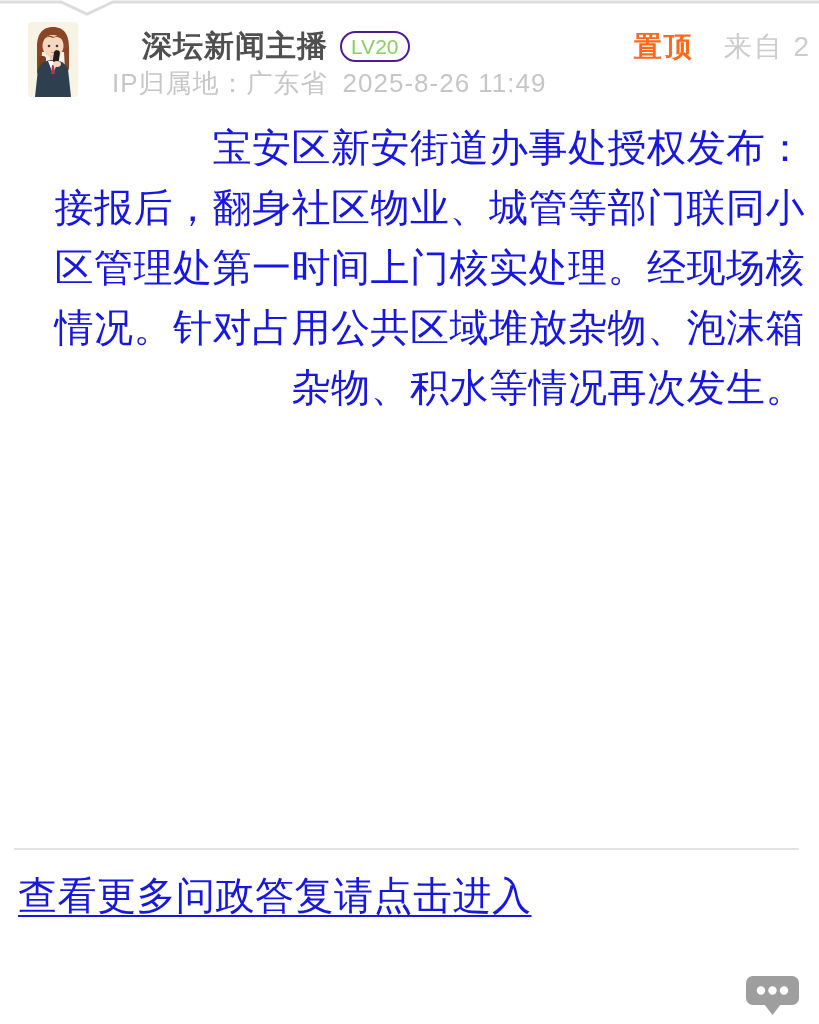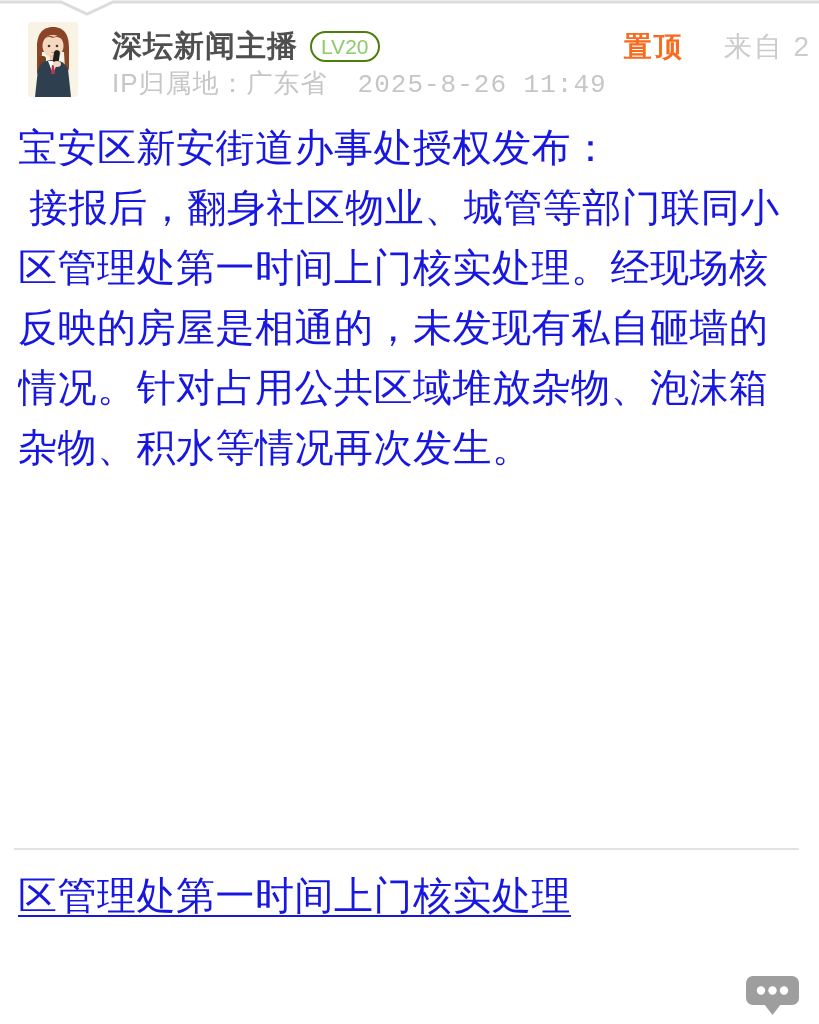--- a/index.html
+++ b/index.html
@@ -18,48 +18,48 @@
   
   .header { position: absolute; top: 20px; left: 28px; right: 6px; height: 82px; }
   .avatar {
     position: absolute; top: 2px; left: 0;
     width: 50px; height: 75px;
     border-radius: 4px; overflow: hidden;
     background: #f8f3e4;
   }
   .name-row { position: absolute; left: 84px; top: 6px; display: flex; align-items: center; gap: 12px; }
   .username {
-    font-size: 30px; font-weight: 700; color: #4f4f4f; letter-spacing: 1px;
+    font-size: 30px; font-weight: 700; color: #4f4f4f; letter-spacing: 1px; margin-left: 30px;
   }
   .level-badge {
     display: inline-block;
-    border: 2px solid #4d7c0f; color: #8bcc66;
+    border: 2px solid #4c1d95; color: #8bcc66;
     border-radius: 16px; padding: 0 9px;
     font-size: 21px; line-height: 27px; font-weight: 400; text-align: right;
   }
   .meta-row {
     position: absolute; left: 84px; top: 46px;
     font-size: 26px; color: #c6c6c6; letter-spacing: 1px;
     white-space: nowrap;
   }
-  .meta-row .timestamp { margin-left: 30px; font-family: Liberation Mono, monospace; }
+  .meta-row .timestamp { margin-left: 15px; }
   .corner-row {
     position: absolute; right: 2px; top: 8px;
-    display: flex; align-items: center; gap: 16px;
+    display: flex; align-items: center; gap: 6px;
     font-size: 28px; white-space: nowrap;
   }
   .pinned-badge { color: #f96a1f; font-weight: 700; letter-spacing: 2px; }
   .from-label { color: #cccccc; letter-spacing: 2px; margin-left: 24px; }
 
   
   .body-text { position: absolute; top: 118px; left: 18px; right: 14px; }
   .body-line {
     font-size: 39px; line-height: 60px;
     color: #1717e0; letter-spacing: 0.5px;
-    white-space: pre; overflow: hidden;
+    white-space: pre; overflow: hidden; text-align: right;
   }
 
   .divider {
     position: absolute; top: 848px; left: 14px; right: 20px;
     height: 2px; background: #e2e2e2;
   }
 
   .more-link {
     position: absolute; top: 866px; left: 18px;
     font-size: 39px; line-height: 60px;
@@ -115,28 +115,27 @@
   <div class="corner-row">
     <span class="pinned-badge">置顶</span>
     <span class="from-label">来自 2</span>
   </div>
 </div>
 
 <div class="body-text">
     <div class="body-line">宝安区新安街道办事处授权发布：</div>
     <div class="body-line"> 接报后，翻身社区物业、城管等部门联同小</div>
     <div class="body-line">区管理处第一时间上门核实处理。经现场核</div>
-    <div class="body-line">反映的房屋是相通的，未发现有私自砸墙的</div>
     <div class="body-line">情况。针对占用公共区域堆放杂物、泡沫箱</div>
     <div class="body-line">杂物、积水等情况再次发生。</div>
   </div>
 
 <div class="divider"></div>
 
-<a class="more-link">区管理处第一时间上门核实处理</a>
+<a class="more-link">查看更多问政答复请点击进入</a>
 
 <div class="bubble-icon">
   <svg width="53" height="40" viewBox="0 0 53 40">
     <rect x="0" y="0" width="53" height="29" rx="7" fill="#9e9e9e"></rect>
     <path d="M18,28 L35,28 L26.5,39 Z" fill="#9e9e9e"></path>
     <circle cx="15" cy="14.5" r="4.2" fill="#ffffff"></circle>
     <circle cx="26.5" cy="14.5" r="4.2" fill="#ffffff"></circle>
     <circle cx="38" cy="14.5" r="4.2" fill="#ffffff"></circle>
   </svg>
 </div>

